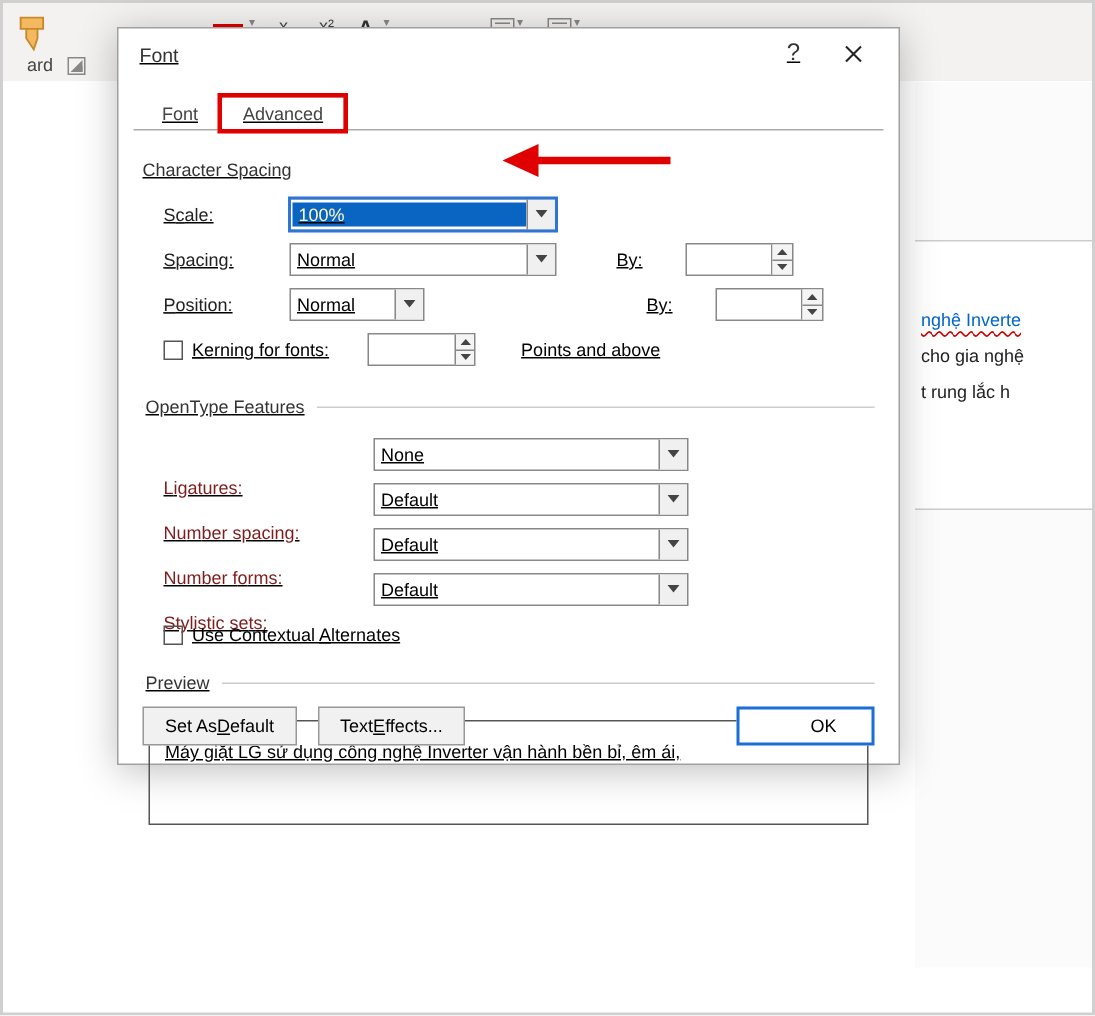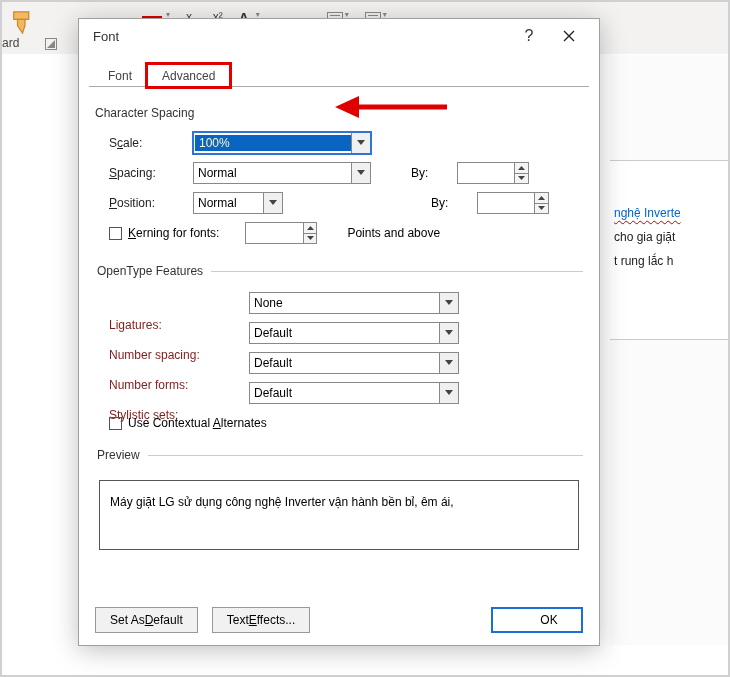--- a/index.html
+++ b/index.html
@@ -3,33 +3,33 @@
 <meta charset="utf-8">
 <style>
   * { box-sizing: border-box; font-family: "Segoe UI", Tahoma, sans-serif; font-size: 12px; }
   body { margin: 0; background: #fff; width: 730px; height: 677px; overflow: hidden; position: relative; }
   .outer-border { position: absolute; inset: 0; border: 2px solid #d0d0d0; }
   .doc-bg { position: absolute; right: 2px; top: 55px; width: 118px; height: 590px; background: #fbfbfb; }
   .doc-page { position: absolute; right: 2px; top: 160px; width: 118px; height: 180px; background: #fff; border-top: 1px solid #ccc; border-bottom: 1px solid #ccc; padding: 40px 4px 10px 4px; line-height: 24px; color: #222; font-size: 15px; }
   .doc-page .link { color: #0066cc; text-decoration: underline wavy #c00 1px; text-underline-offset: 3px;}
   .ribbon { position: absolute; left: 2px; top: 2px; right: 2px; height: 52px; background: #f3f2f1; display: flex; }
   .ribbon-ico { width: 30px; height: 30px; margin: 6px 8px; }
-  .ribbon-lbl { position: absolute; left: 0; bottom: 4px; font-size: 12px; color: #444; }
+  .ribbon-lbl { position: absolute; left: 16px; bottom: 4px; font-size: 12px; color: #444; }
   .launcher-ico { position: absolute; left: 43px; bottom: 4px; width: 12px; height: 12px; border: 1px solid #888; }
   .launcher-ico::after { content: ""; position: absolute; right: 1px; bottom: 1px; width: 0; height: 0; border-left: 4px solid transparent; border-top: 4px solid transparent; border-bottom: 4px solid #888; border-right: 4px solid #888;}
   .ribbon-bits { position: absolute; left: 140px; top: 8px; display: flex; gap: 16px; }
   .rb-dash { width: 20px; height: 4px; background: #d00; margin-top: 6px;}
   .rb-A { width: 14px; height: 16px; color: #333; font-weight: bold; font-size: 14px; position: relative;}
   .rb-A::after { content: ""; position: absolute; left:-1px; bottom:-3px; height: 4px; width: 16px; background: #d00; }
   .rb-box { width: 16px; height: 12px; border: 1px solid #888; position: relative; margin-top: 2px;}
   .rb-box span { position: absolute; left: 2px; right: 2px; height: 1px; background: #888; }
 
   .dialog {
-    position: absolute; left: 78px; top: 18px; width: 522px; height: 628px;
-    background: #fff; border: 1px solid #a0a0a0; box-shadow: 0 4px 24px rgba(0,0,0,.25);
+    position: absolute; left: 78px; top: 18px; width: 522px; height: 492px;
+    background: #fff; border: 1px solid #a0a0a0; box-shadow: 0 4px 24px rgba(0,0,0,.25); text-decoration: underline;
   }
   .titlebar { height: 34px; display: flex; align-items: center; padding: 0 10px; }
   .titlebar .t-title { flex: 1; font-size: 13px; color: #333; padding-left: 4px;}
   .titlebar .t-btn { width: 40px; height: 30px; display: flex; align-items: center; justify-content: center; color: #333; font-size: 15px;}
   .titlebar .t-btn.close svg { width: 12px; height: 12px; }
   .titlebar .t-btn.help { font-size: 16px; }
 
   .tabs { display: flex; gap: 0; padding-left: 14px; height: 28px; align-items: flex-end; margin-top: 6px;}
   .tab { padding: 4px 14px; border: 1px solid transparent; border-bottom: none; color: #444; position: relative;}
   .tab.active { border-color: #aaa; background: #fff; z-index: 2; outline: 3px solid #e00000; outline-offset: -1px;}
@@ -109,21 +109,21 @@
           <span style="top:8px;"></span>
       </div>
       <span style="color:#888;font-size:8px;">▾</span>
     </div>
   </div>
 </div>
 
 <div class="doc-bg"></div>
 <div class="doc-page">
   <div class="link">nghệ Inverte</div>
-  <div>cho gia giặt</div>
+  <div>cho gia nghệ</div>
   <div>t rung lắc h</div>
 </div>
 
 <div class="dialog">
   <div class="titlebar">
     <div class="t-title">Font</div>
     <div class="t-btn help">?</div>
     <div class="t-btn close">
       <svg viewBox="0 0 12 12">
           <path d="M1 1 L11 11 M11 1 L1 11" stroke="#222" stroke-width="1.4"></path>

